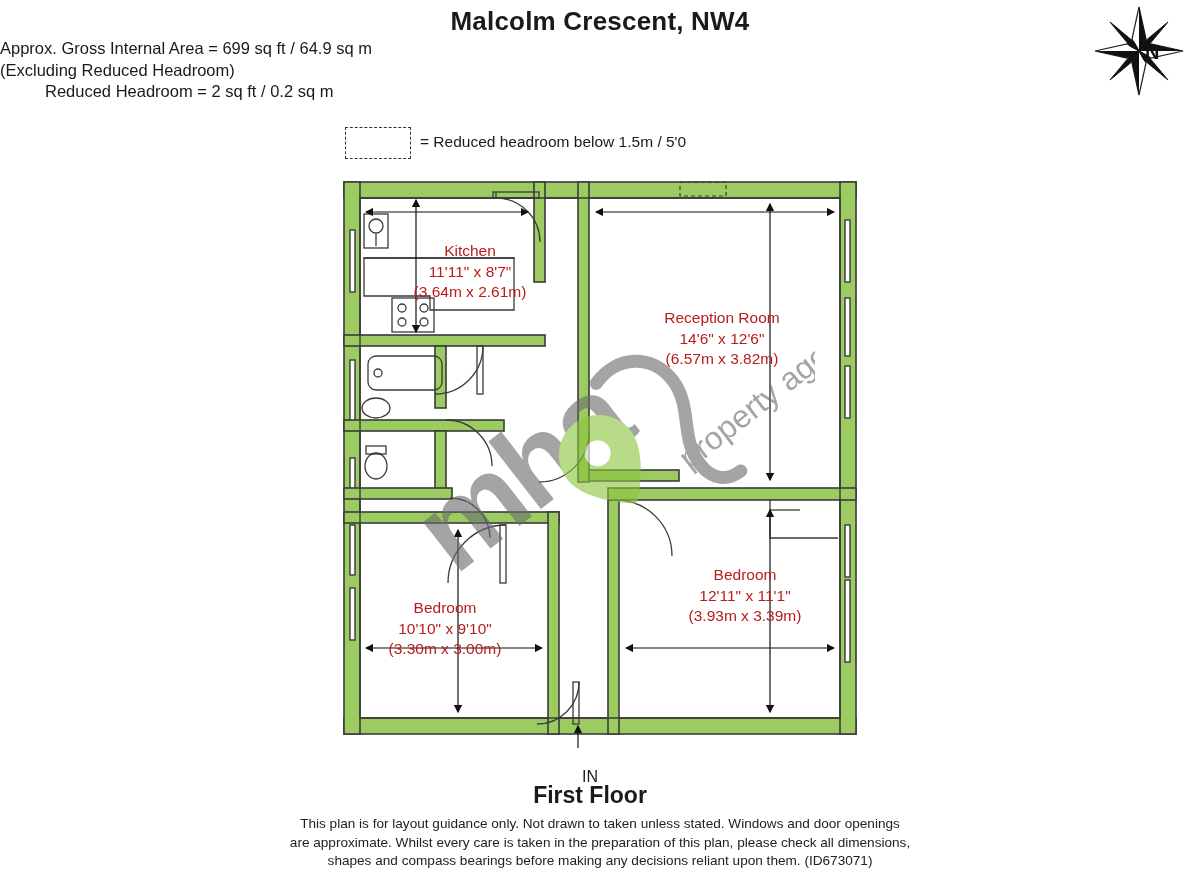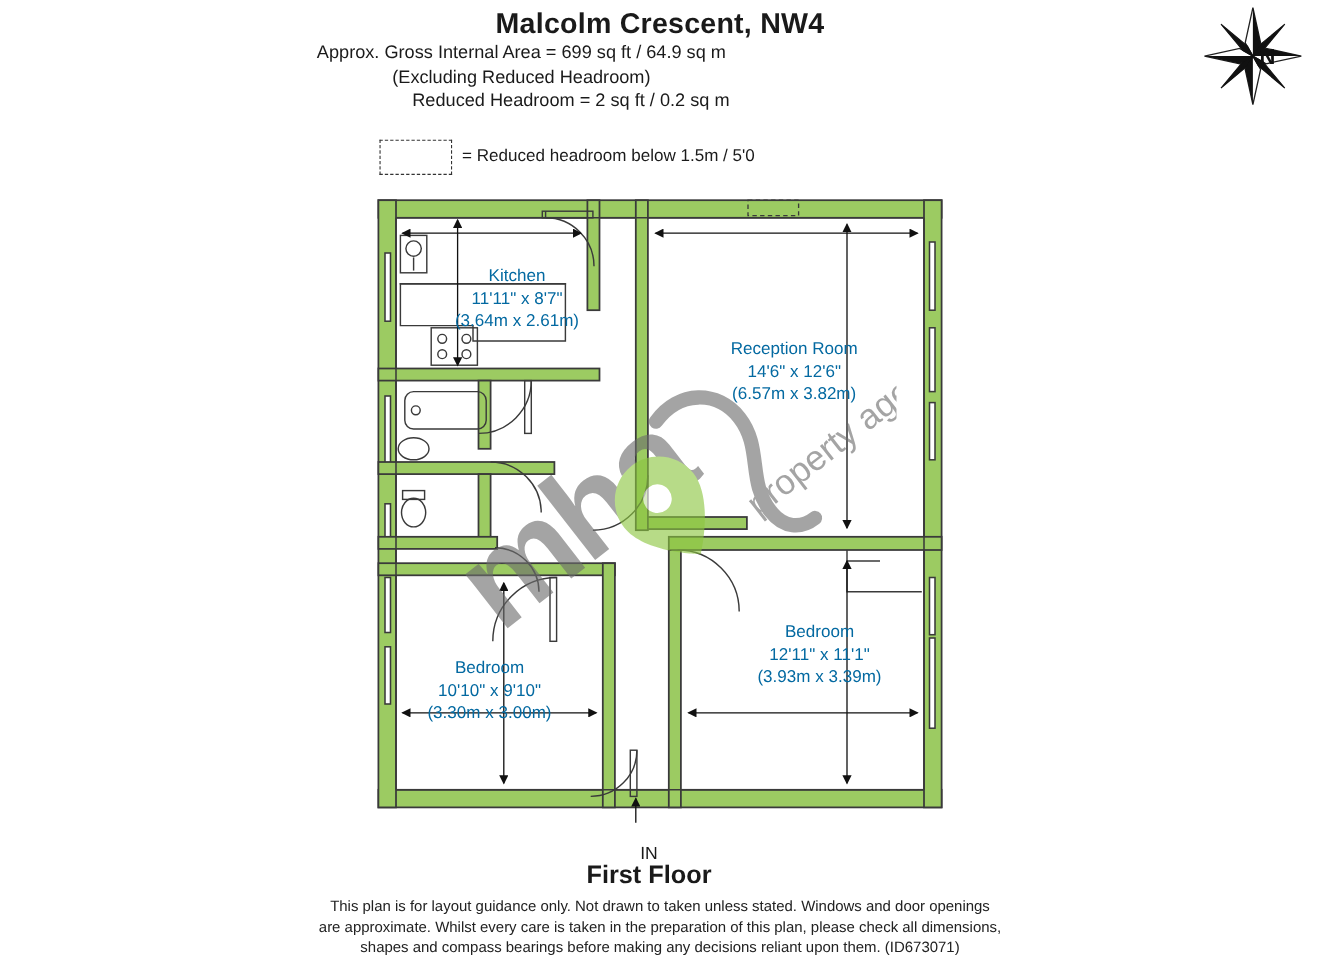--- a/index.html
+++ b/index.html
@@ -29,21 +29,21 @@
     width: 1200px;
     text-align: center;
     font-size: 26px;
     font-weight: bold;
     letter-spacing: 0.2px;
   }
   .subtitle {
     position: absolute;
     left: 0;
     width: 948px;
-    text-align: center;
+    text-align: left;
     font-size: 16.5px;
   }
   .sub1 { top: 39px; }
   .sub2 { top: 61px; }
   .sub3 { top: 82px; margin-left: 45px; }
   .sub4 { top: 103px; }
 
   
   .key-box {
     position: absolute;
@@ -96,21 +96,21 @@
     height: 400px;
     pointer-events: none;
   }
 
   
   .room-label {
     position: absolute;
     text-align: center;
     font-size: 15.5px;
     line-height: 20.5px;
-    color: #0369a1;
+    color: #b91c1c;
     white-space: nowrap;
   }
   .room-label .rname { font-size: 15.5px; }
 
   .label-kitchen  { left: 390px; top: 241px; width: 160px; }
   .label-reception{ left: 632px; top: 308px; width: 180px; }
   .label-bed-left { left: 350px; top: 598px; width: 190px; }
   .label-bed-right{ left: 640px; top: 565px; width: 210px; }
 
   .in-label {

